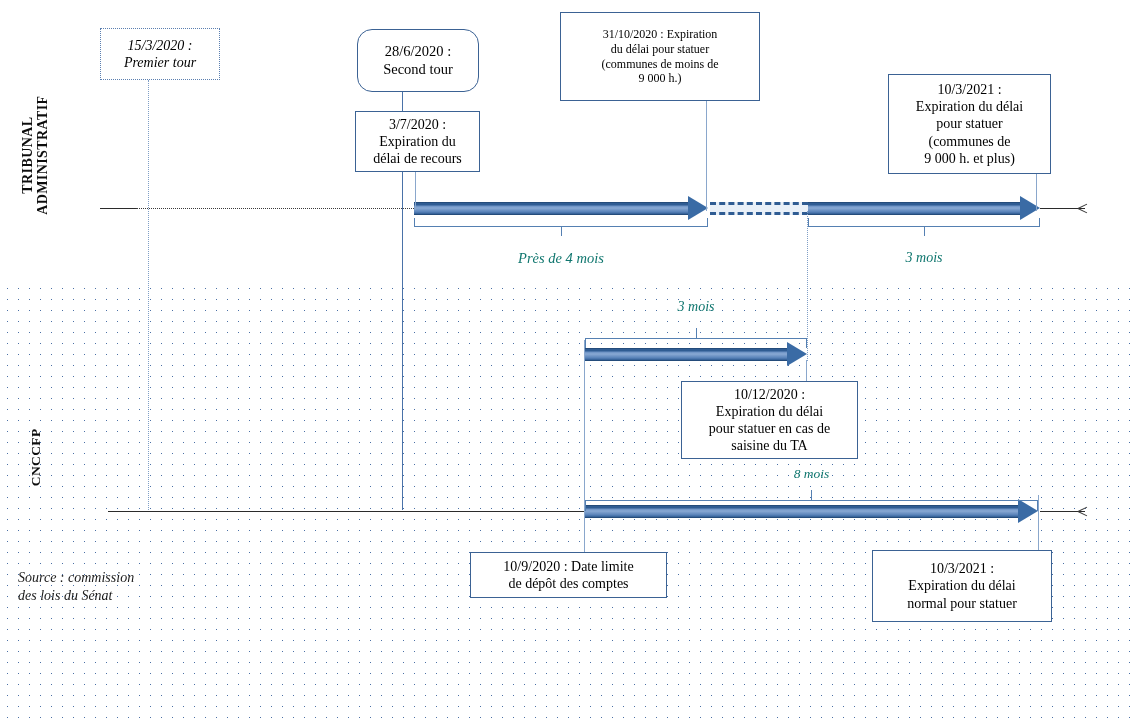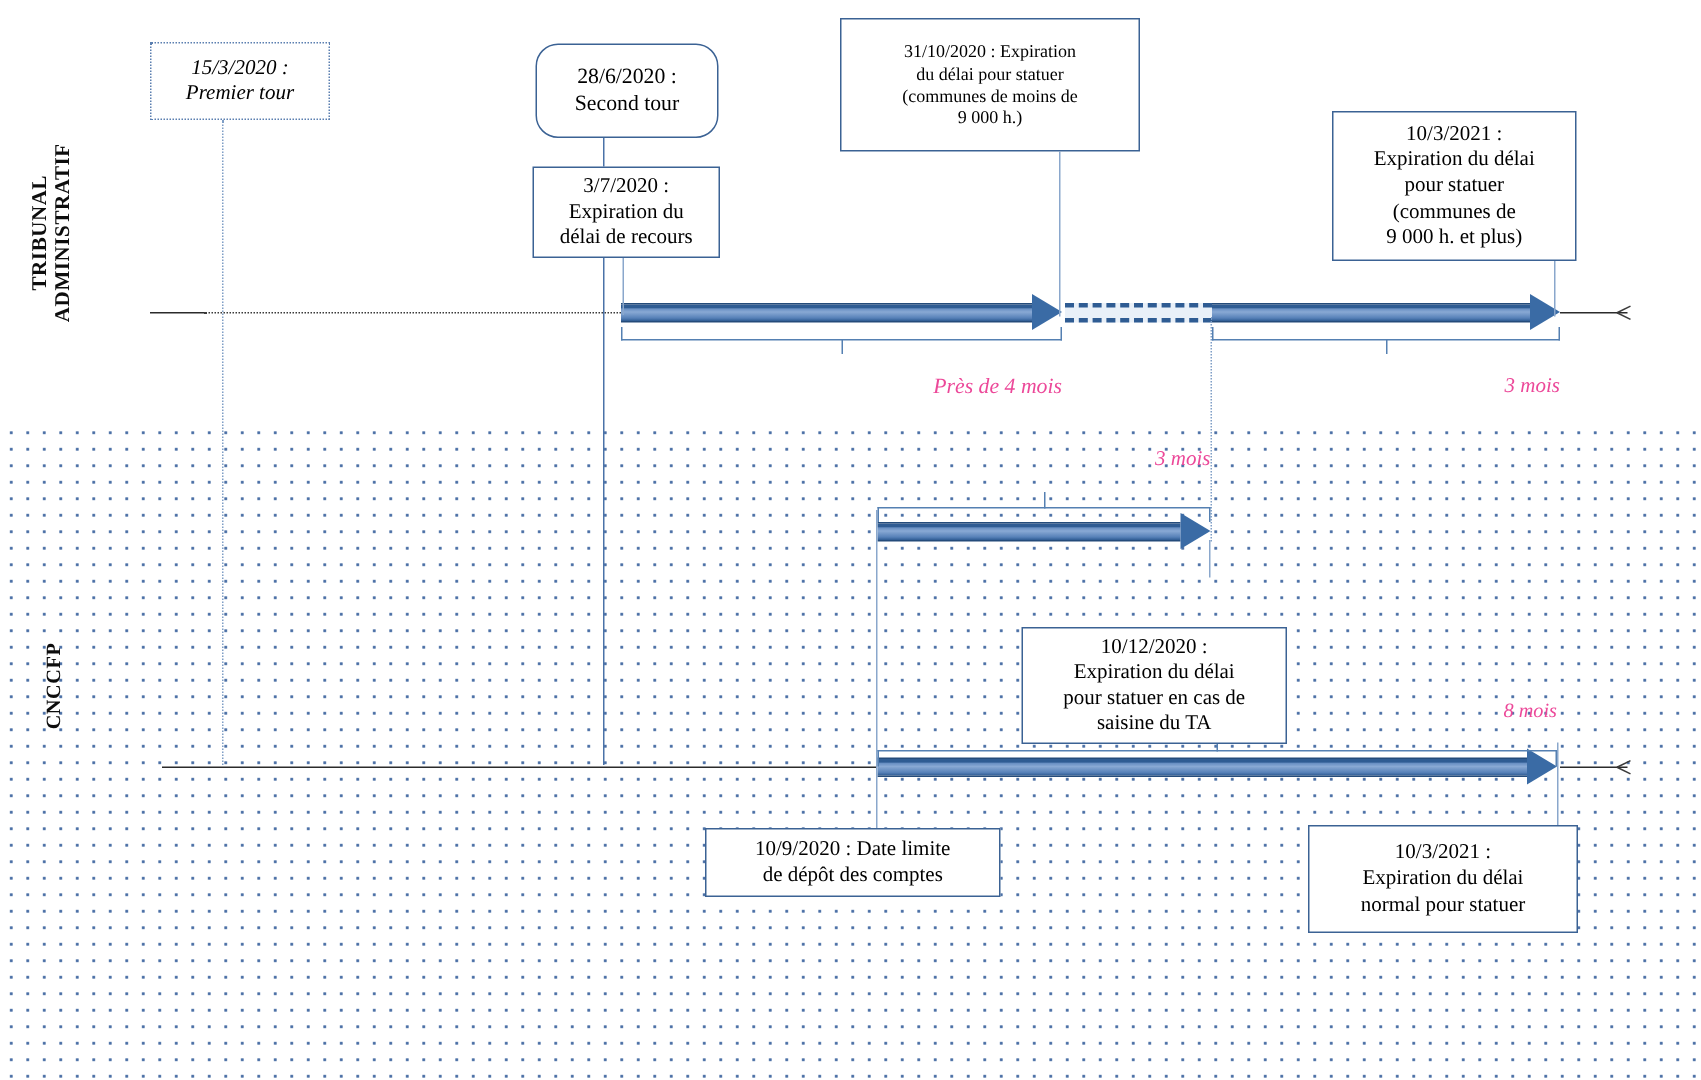--- a/index.html
+++ b/index.html
@@ -157,23 +157,23 @@
   }
   .bracket > .mid {
     position: absolute;
     width: 0;
     border-left: 1.2px solid #5580b2;
   }
 
   .span-label {
     position: absolute;
     font-style: italic;
-    color: #ec4899;
+    color: #0f766e;
     white-space: nowrap;
-    text-align: right;
+    text-align: center;
     z-index: 4;
   }
 
   .source-note {
     position: absolute;
     font-style: italic;
     color: #1a1a1a;
     line-height: 1.3;
     white-space: pre-line;
     z-index: 5;
@@ -274,20 +274,21 @@
     <div class="endr" style="right:0; top:10px; height:11px;"></div>
     <div class="mid" style="left:226px; top:0px; height:11px;"></div>
   </div>
   <div class="span-label" style="left:585px; top:466px; width:453px; font-size:13.5px;">8 mois</div>
 
   <div class="blockarrow" style="left:585px; top:504px; width:453px;">
     <div class="shaft" style="width:433px;"></div>
     <div class="head" style="left:433px;"></div>
   </div>
 
-  <div class="callout" style="left:681px; top:381px; width:177px; height:78px; font-size:14px;margin-top:37px;">10/12/2020 :<br>Expiration du délai<br>pour statuer en cas de<br>saisine du TA</div>
+  <div class="callout" style="left:681px; top:381px; width:177px; height:78px; font-size:14px;">10/12/2020 :<br>Expiration du délai<br>pour statuer en cas de<br>saisine du TA</div>
 
   <div class="callout" style="left:470px; top:552px; width:197px; height:46px; font-size:14px;">10/9/2020 : Date limite<br>de dépôt des comptes</div>
 
   <div class="callout" style="left:872px; top:550px; width:180px; height:72px; font-size:14px;">10/3/2021 :<br>Expiration du délai<br>normal pour statuer</div>
 
+  <div class="source-note" style="left:18px; top:569px; width:180px; font-size:14px;">Source : commission<br>des lois du Sénat</div>
 
 </div>
 
 </body></html>

